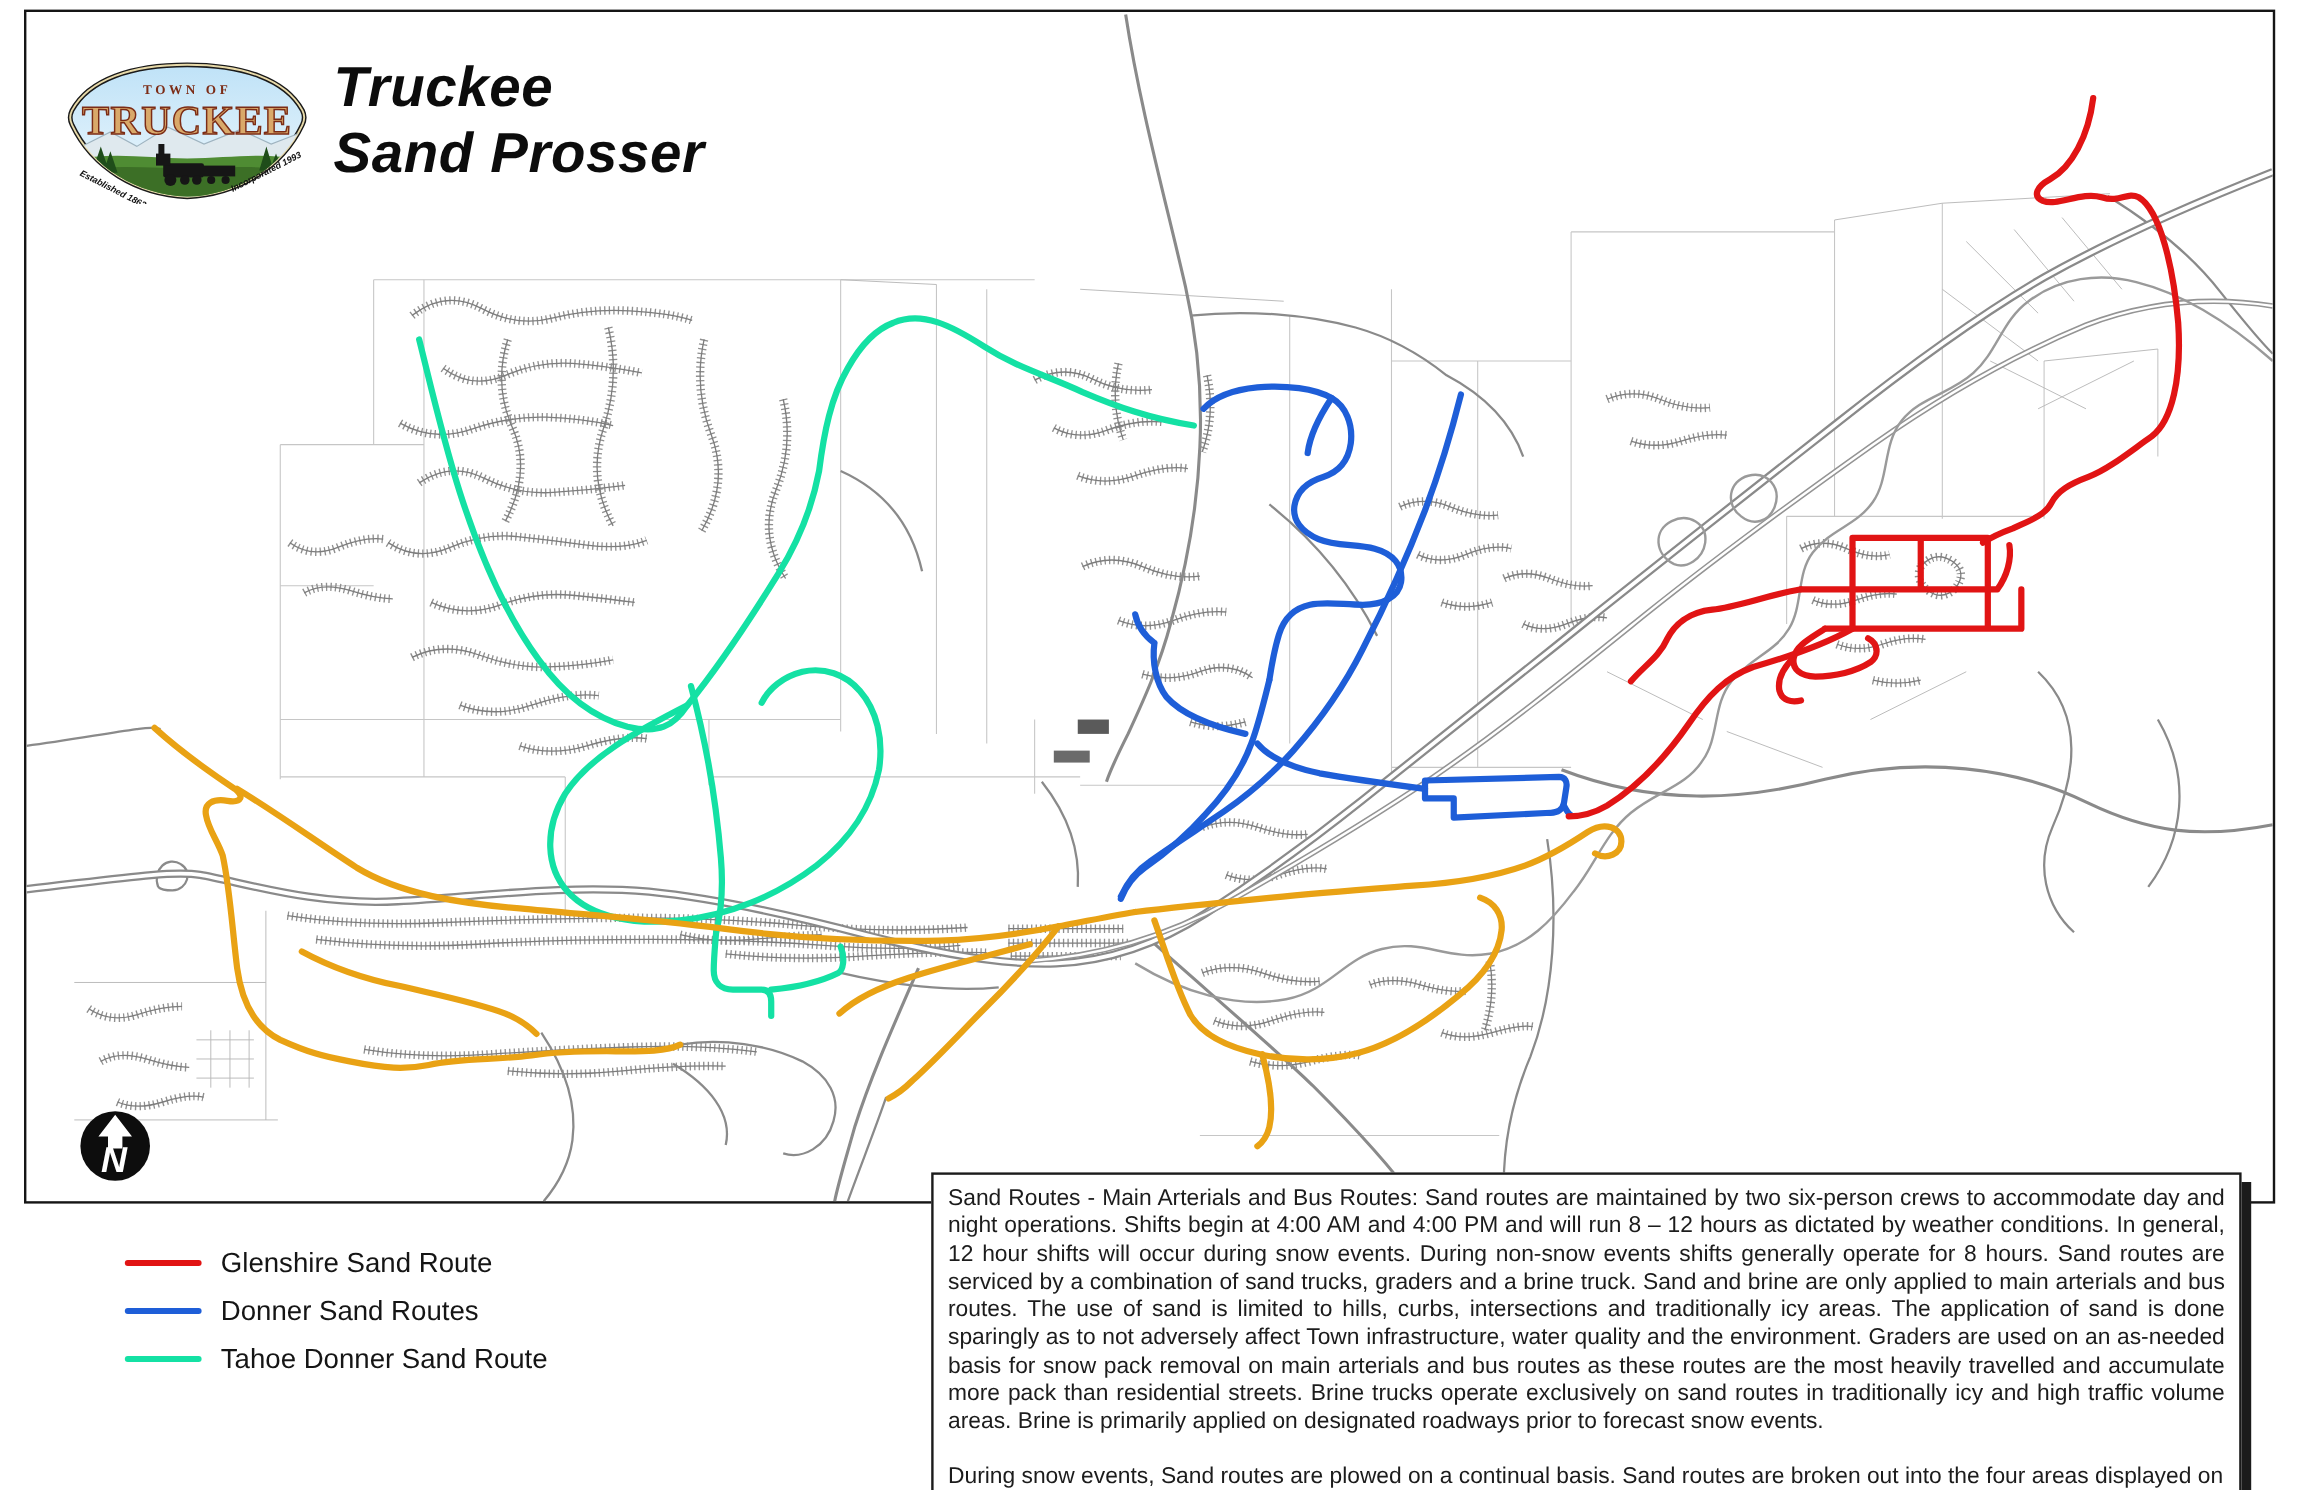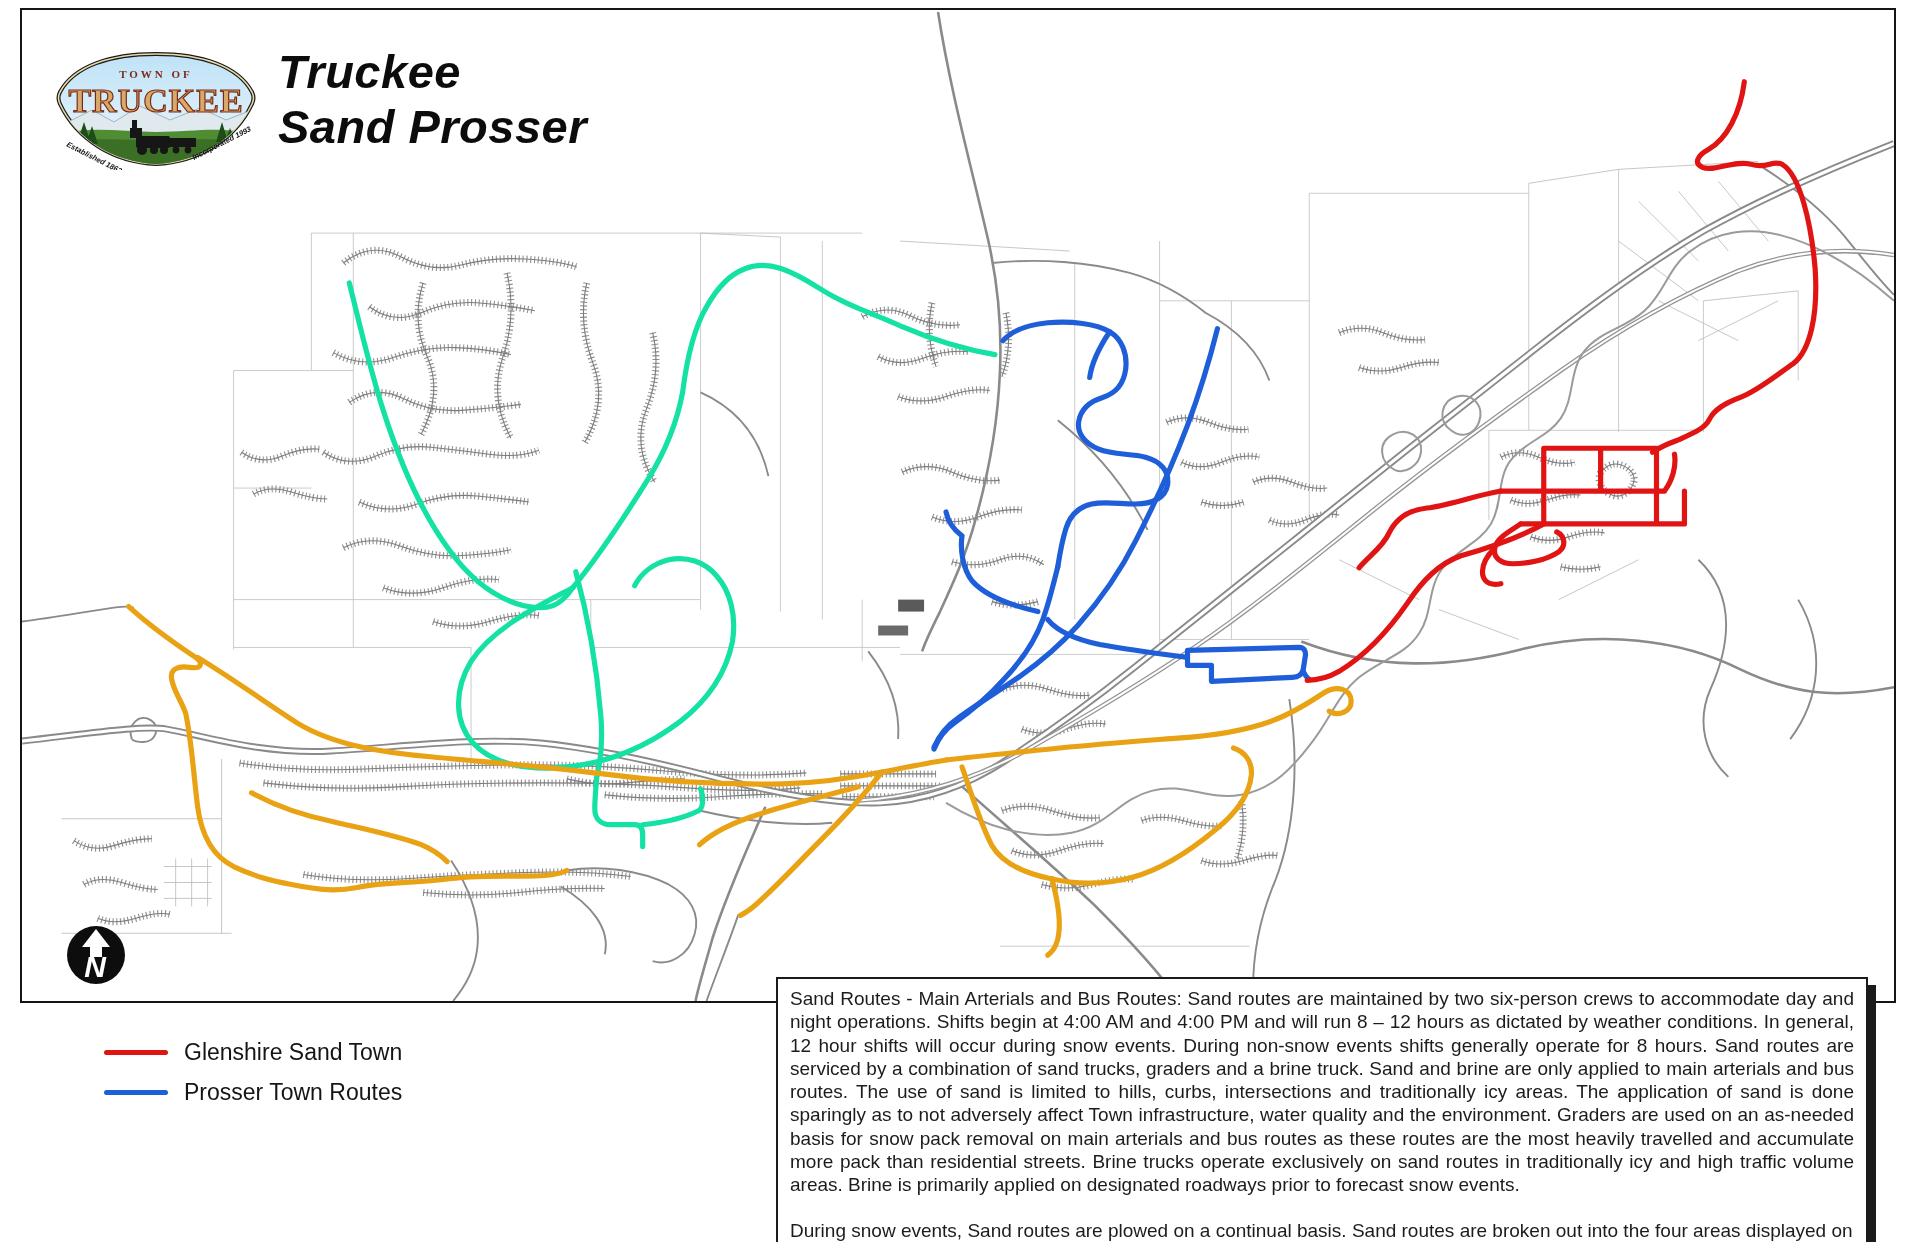--- a/index.html
+++ b/index.html
@@ -330,24 +330,28 @@
   <svg viewBox="0 0 64 64" width="64" height="64">
     <circle cx="32" cy="32" r="29" fill="#0d0d0d"></circle>
     <polygon points="32,6 46,24 38,24 38,34 26,34 26,24 18,24" fill="#ffffff"></polygon>
     <text x="31" y="54" text-anchor="middle" font-size="30" font-weight="bold" font-style="italic" fill="#ffffff" font-family="Liberation Sans, sans-serif">N</text>
   </svg>
 </div>
 
 <div class="legend">
   <div class="legend-row">
     <div class="legend-line" style="background:var(--c-glenshire)"></div>
-    <div class="legend-label">Glenshire Sand Town</div>
+    <div class="legend-label">Glenshire Sand Route</div>
   </div>
   <div class="legend-row">
     <div class="legend-line" style="background:var(--c-prosser)"></div>
-    <div class="legend-label">Prosser Town Routes</div>
+    <div class="legend-label">Donner Sand Routes</div>
+  </div>
+  <div class="legend-row">
+    <div class="legend-line" style="background:var(--c-tahoe)"></div>
+    <div class="legend-label">Tahoe Donner Sand Route</div>
   </div>
 </div>
 
 <div class="info-box">
   <p>Sand Routes - Main Arterials and Bus Routes:  Sand routes are maintained by two six-person crews to accommodate day and night operations.  Shifts begin at 4:00 AM and 4:00 PM and will run 8 – 12 hours as dictated by weather conditions.  In general, 12 hour shifts will occur during snow events. During non-snow events shifts generally operate for 8 hours.  Sand routes are serviced by a combination of sand trucks, graders and a brine truck.  Sand and brine are only applied to main arterials and bus routes.  The use of sand is limited to hills, curbs, intersections and traditionally icy areas.  The application of sand is done sparingly as to not adversely affect Town infrastructure, water quality and the environment.  Graders are used on an as-needed basis for snow pack removal on main arterials and bus routes as these routes are the most heavily travelled and accumulate more pack than residential streets.   Brine trucks operate exclusively on sand routes in traditionally icy and high traffic volume areas. Brine is primarily applied on designated roadways prior to forecast snow events.</p>
   <p>During snow events, Sand routes are plowed on a continual basis.  Sand routes are broken out into the four areas displayed on this map.</p>
 </div>
 
 </body></html>

